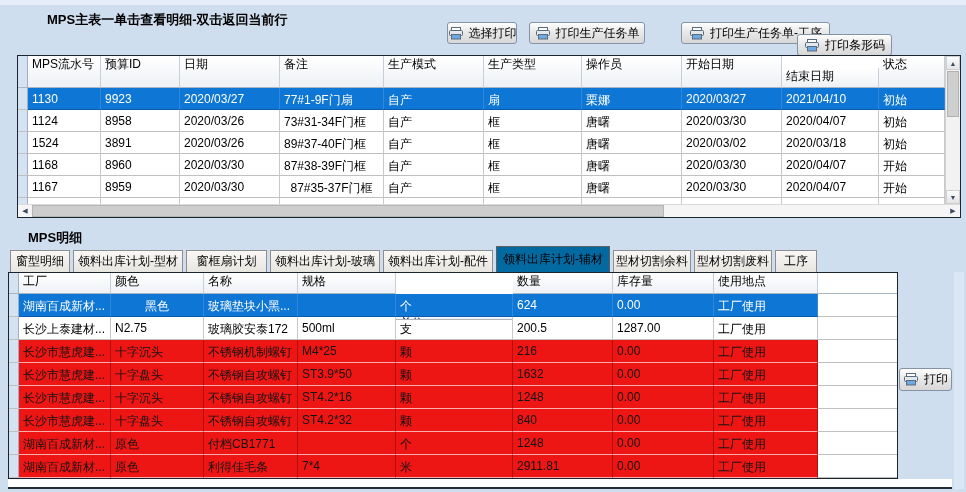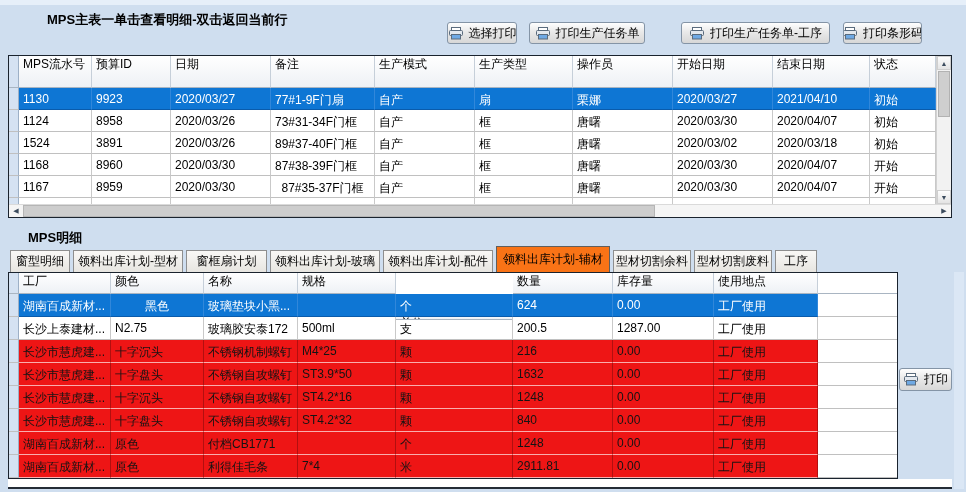--- a/index.html
+++ b/index.html
@@ -16,25 +16,25 @@
            border:1px solid #8494a6;border-radius:3px;font-size:12px;padding:0 4px;cursor:pointer;
            overflow:hidden;white-space:nowrap;font-family:inherit;}
   .printer-icon{display:inline-flex;flex:0 0 auto;}
   .print-btn{left:899px;top:368px;width:53px;height:23px;}
 
   
   #tabbar{position:absolute;left:10px;top:246px;height:26px;display:flex;align-items:flex-end;gap:3px;z-index:2;}
   .tab{box-sizing:border-box;height:22px;line-height:20px;text-align:center;
        background:linear-gradient(#f9f8f6,#e7e5e0);border:1px solid #8e8e8e;border-bottom:none;
        font-size:12px;overflow:hidden;white-space:nowrap;cursor:pointer;}
-  .tab.active{height:26px;line-height:24px;background:#f97316;border-color:#5f5f5f;z-index:3;}
+  .tab.active{height:26px;line-height:24px;background:#0369a1;border-color:#5f5f5f;z-index:3;}
 
   
   .grid{position:absolute;background:#fff;border:1px solid #1a232e;box-sizing:border-box;}
-  #master-grid{left:8px;top:55px;width:944px;height:163px;}
+  #master-grid{left:17px;top:55px;width:944px;height:163px;}
   #detail-grid{left:8px;top:272px;width:890px;height:207px;}
   #master-grid-body{position:absolute;left:0;top:0;width:927px;}
   #detail-grid-body{position:absolute;left:0;top:0;right:0;}
 
   .g-hrow{display:flex;}
   .g-hcell{box-sizing:border-box;padding:2px 4px;background:linear-gradient(#ffffff,#eef1f5);
            border-right:1px solid #c6cfd9;border-bottom:1px solid #a9b5c2;line-height:1.15;
            overflow:hidden;}
   .g-hcell.g-filler{flex:1;background:#fff;border-right:none;}
   .g-row{display:flex;}
@@ -95,21 +95,21 @@
       <button class="win-btn" style="left: 681px; width: 149px;">
         <span class="printer-icon">
           <svg width="16" height="13" viewBox="0 0 16 13">
             <rect x="3.5" y="0.5" width="9" height="4" fill="#ffffff" stroke="#5a6b7d"></rect>
             <rect x="1.5" y="3.5" width="13" height="5" rx="1" fill="#e3e8ee" stroke="#5a6b7d"></rect>
             <rect x="3.5" y="7.5" width="9" height="4.5" fill="#6fa9e4" stroke="#5a6b7d"></rect>
           </svg>
         </span>
         <span>打印生产任务单-工序</span>
       </button>
-      <button class="win-btn" style="left: 843px; width: 79px;">
+      <button class="win-btn" style="left: 797px; width: 95px; margin-top: 12px;">
         <span class="printer-icon">
           <svg width="16" height="13" viewBox="0 0 16 13">
             <rect x="3.5" y="0.5" width="9" height="4" fill="#ffffff" stroke="#5a6b7d"></rect>
             <rect x="1.5" y="3.5" width="13" height="5" rx="1" fill="#e3e8ee" stroke="#5a6b7d"></rect>
             <rect x="3.5" y="7.5" width="9" height="4.5" fill="#6fa9e4" stroke="#5a6b7d"></rect>
           </svg>
         </span>
         <span>打印条形码</span>
       </button>
     </div>
@@ -119,21 +119,21 @@
         <div class="g-hrow" style="height: 32px;">
           <div class="g-hcell g-ind" style="width: 10px;"></div>
           <div class="g-hcell" style="width: 73px;">MPS流水号</div>
           <div class="g-hcell" style="width: 79px;">预算ID</div>
           <div class="g-hcell" style="width: 100px;">日期</div>
           <div class="g-hcell" style="width: 104px;">备注</div>
           <div class="g-hcell" style="width: 100px;">生产模式</div>
           <div class="g-hcell" style="width: 98px;">生产类型</div>
           <div class="g-hcell" style="width: 100px;">操作员</div>
           <div class="g-hcell" style="width: 100px;">开始日期</div>
-          <div class="g-hcell" style="width: 97px;">结束日期</div>
+          <div class="g-hcell" style="width: 97px; margin-top: 12px;">结束日期</div>
           <div class="g-hcell" style="width: 66px;">状态</div>
         </div>
         <div class="g-row selected" style="height: 22px;">
           <div class="g-cell g-ind" style="width: 10px;"></div>
           <div class="g-cell" style="width: 73px;">1130</div>
           <div class="g-cell" style="width: 79px;">9923</div>
           <div class="g-cell" style="width: 100px;">2020/03/27</div>
           <div class="g-cell" style="width: 104px;">77#1-9F门扇</div>
           <div class="g-cell" style="width: 100px;">自产</div>
           <div class="g-cell" style="width: 98px;">扇</div>

